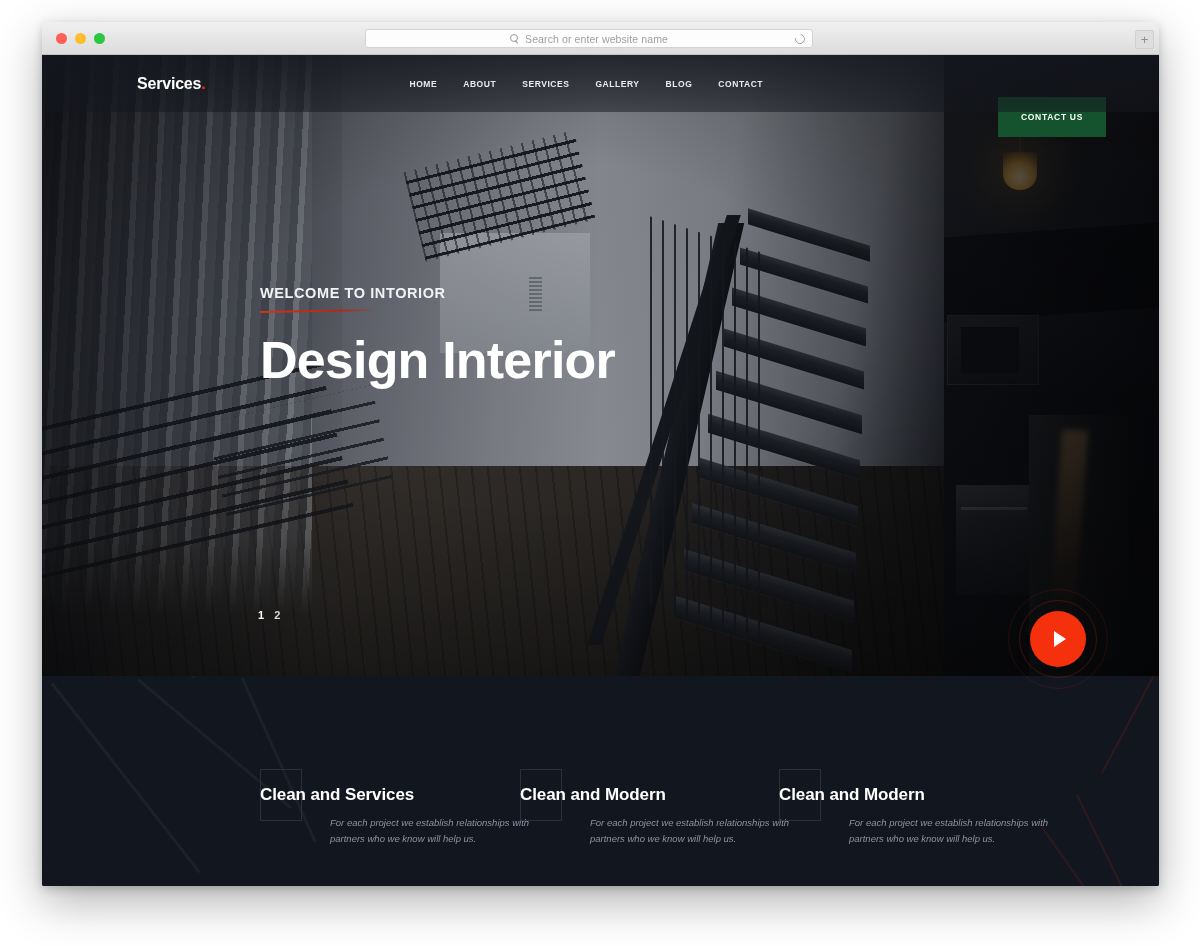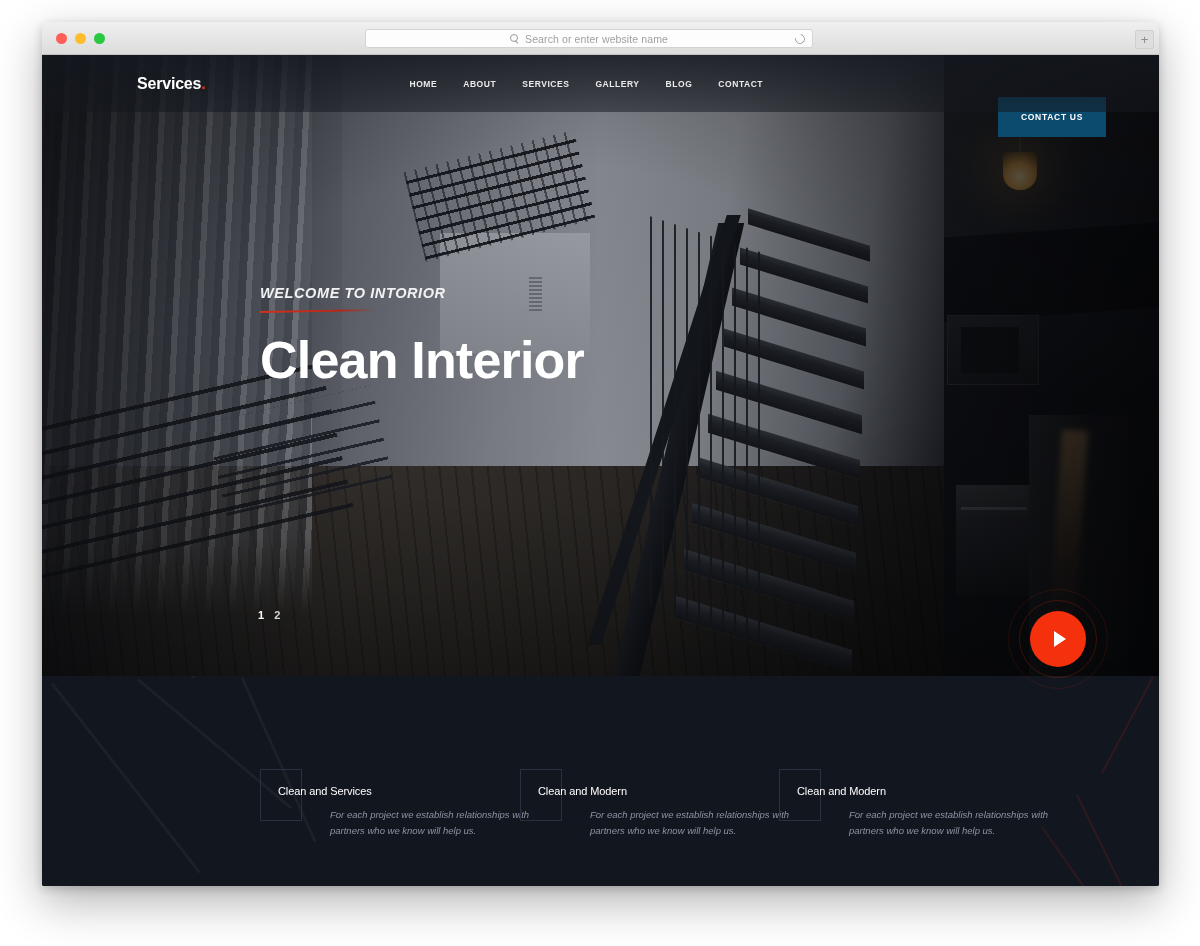--- a/index.html
+++ b/index.html
@@ -263,33 +263,33 @@
   }
   .nav-item {
     color: #e9eaec; font-size: 8.5px; font-weight: bold;
     letter-spacing: .55px; text-transform: uppercase;
     white-space: nowrap;
   }
   .cta-btn {
     position: absolute; z-index: 2;
     right: 53px; top: 42px;
     width: 108px; height: 40px;
-    background: #0c4a6e;
+    background: #14532d;
     color: #fff; font-size: 8.5px; font-weight: bold; letter-spacing: .7px;
     display: flex; align-items: center; justify-content: center;
   }
 
   
   .hero-content {
     position: absolute; z-index: 10;
     left: 218px; top: 230px;
     width: 520px;
   }
   .eyebrow {
-    color: #f1f2f4; font-size: 14.5px; font-style: italic; font-weight: bold;
+    color: #f1f2f4; font-size: 14.5px; font-weight: bold;
     letter-spacing: .6px; text-transform: uppercase;
   }
   .eyebrow-rule {
     width: 116px; height: 2px; margin-top: 9px;
     background: linear-gradient(90deg, #d1321c, #b3281a 70%, rgba(179,40,26,0));
     transform: skewY(-1deg);
   }
   .hero-title {
     margin-top: 20px;
     color: #ffffff;
@@ -351,22 +351,21 @@
   .card.c1 { left: 218px; top: 93px; }
   .card.c2 { left: 478px; top: 93px; }
   .card.c3 { left: 737px; top: 93px; }
   .card-box {
     position: absolute; left: 0; top: 0;
     width: 42px; height: 52px;
     border: 1px solid #2b3040;
   }
   .card-title {
     position: relative;
-    margin-left: 18px;
-    color: #ffffff; font-size: 11px; font-weight: normal;
+    color: #ffffff; font-size: 17px; font-weight: bold;
     letter-spacing: -.1px;
     padding-top: 16px;
   }
   .card-desc {
     margin-left: 70px; margin-top: 10px;
     color: #8d93a2; font-size: 9.5px; font-style: italic; line-height: 1.65;
   }
 </style>
 </head>
 <body>
@@ -451,21 +450,21 @@
         <a class="nav-item">BLOG</a>
         <a class="nav-item">CONTACT</a>
       </div>
     </div>
     <div class="cta-btn">CONTACT US</div>
 
     <div class="hero-content">
       <div class="eyebrow">WELCOME TO INTORIOR</div>
       <div class="eyebrow-rule"></div>
       <h1 class="hero-title">
-        <span>Clean Interior</span><br>
+        <span>Design Interior</span><br>
       </h1>
     </div>
 
     <div class="slider-nav">
       <span class="slider-num">1</span>
       <span class="slider-num inactive">2</span>
     </div>
 
     <div class="play-wrap">
       <span class="ring r2"></span>

